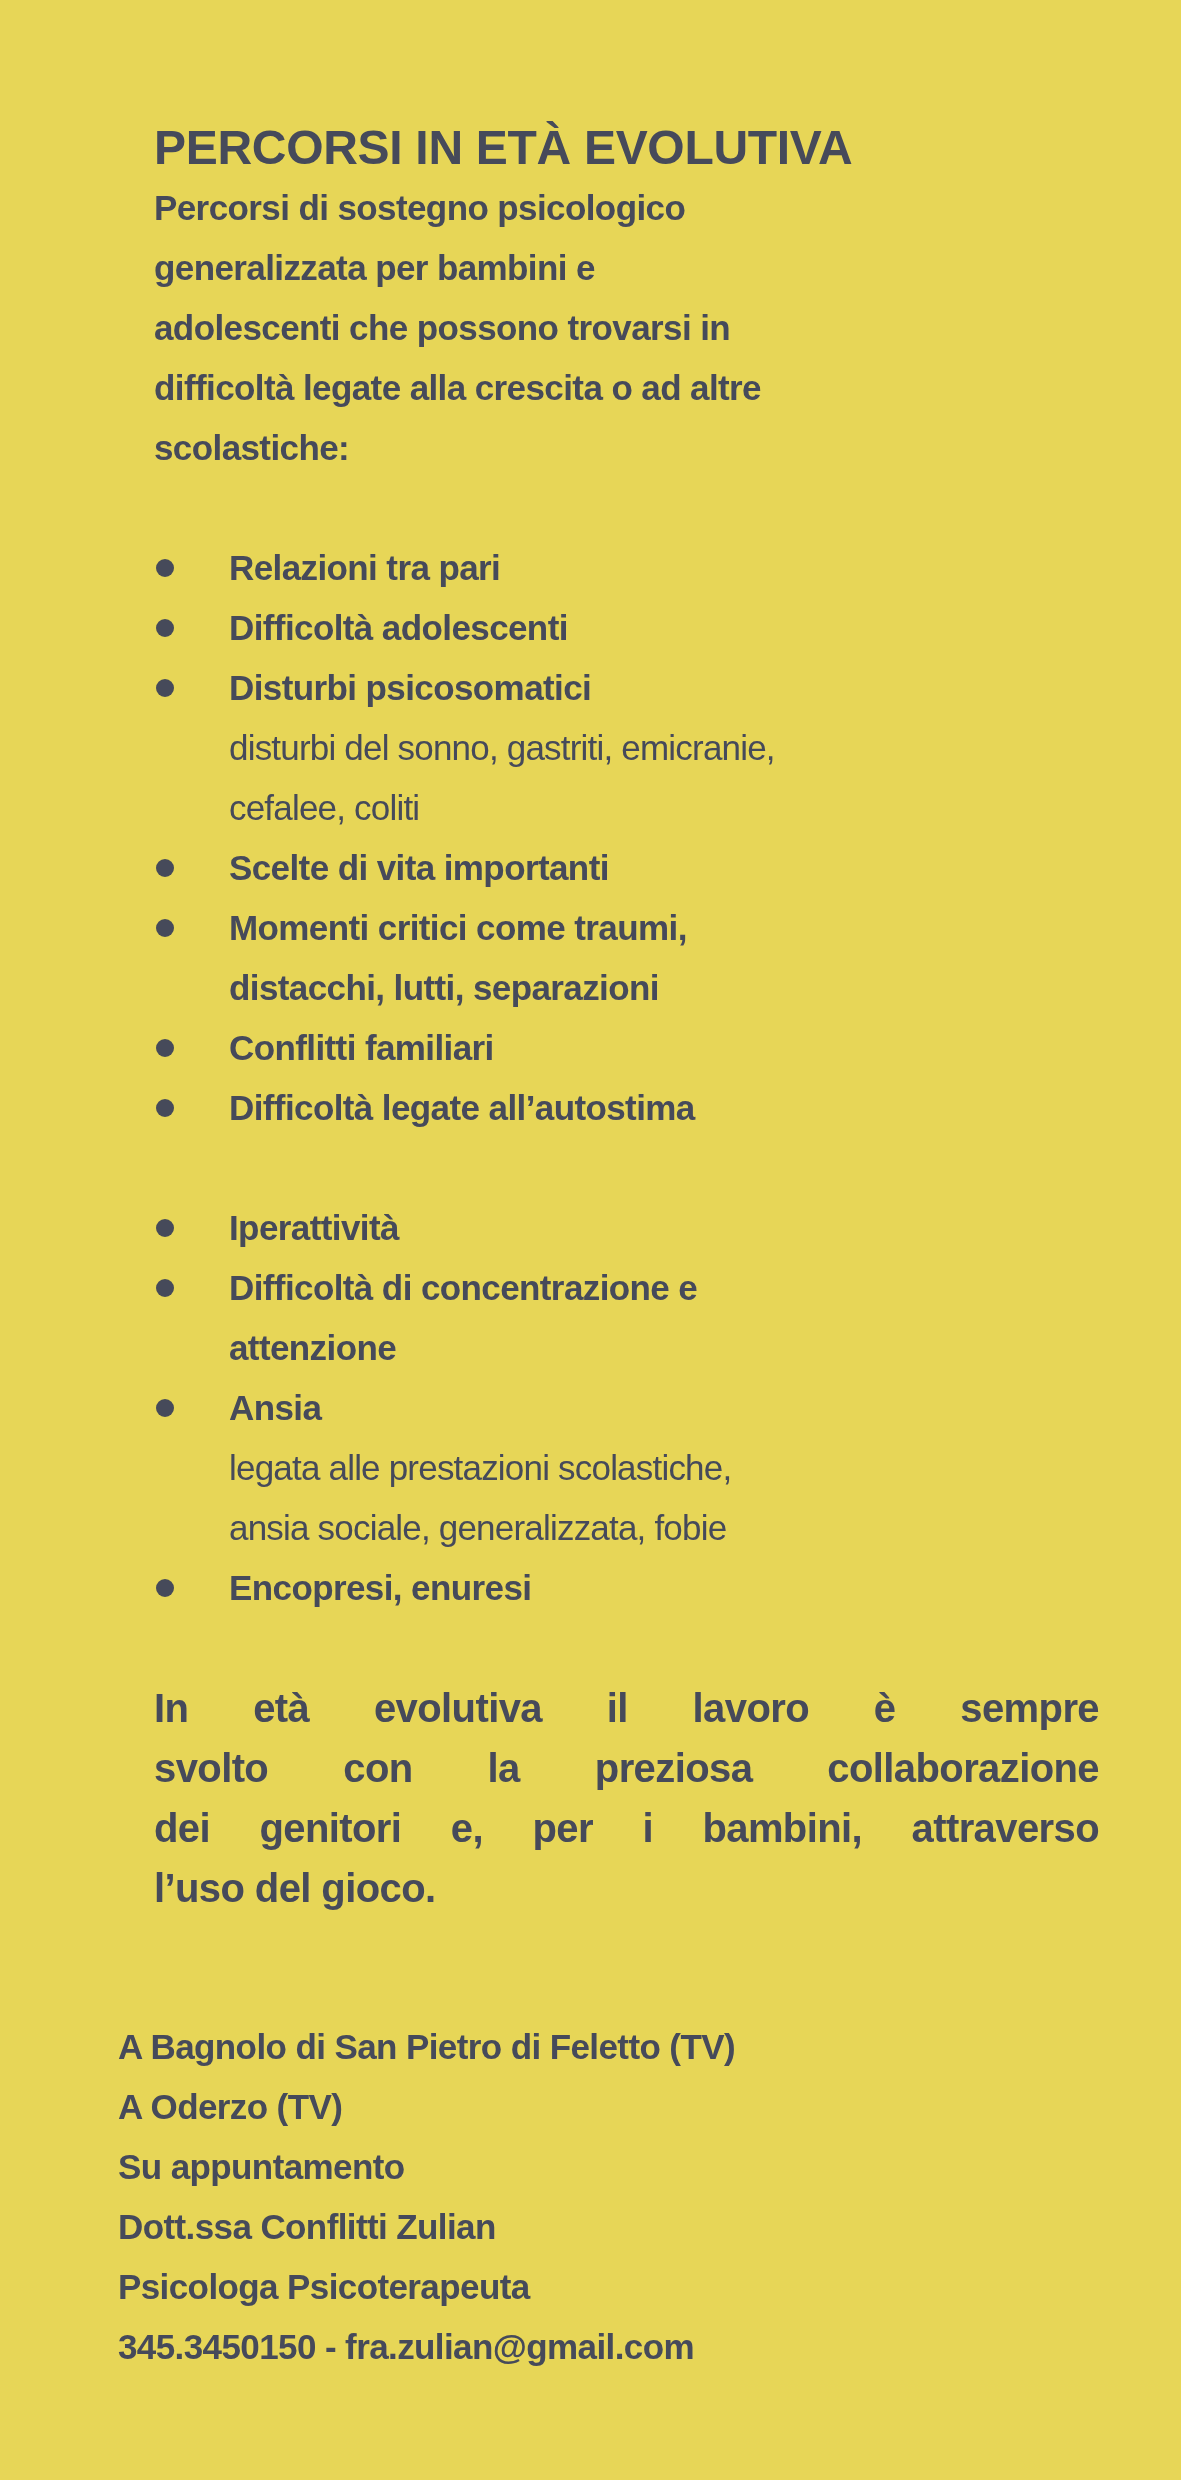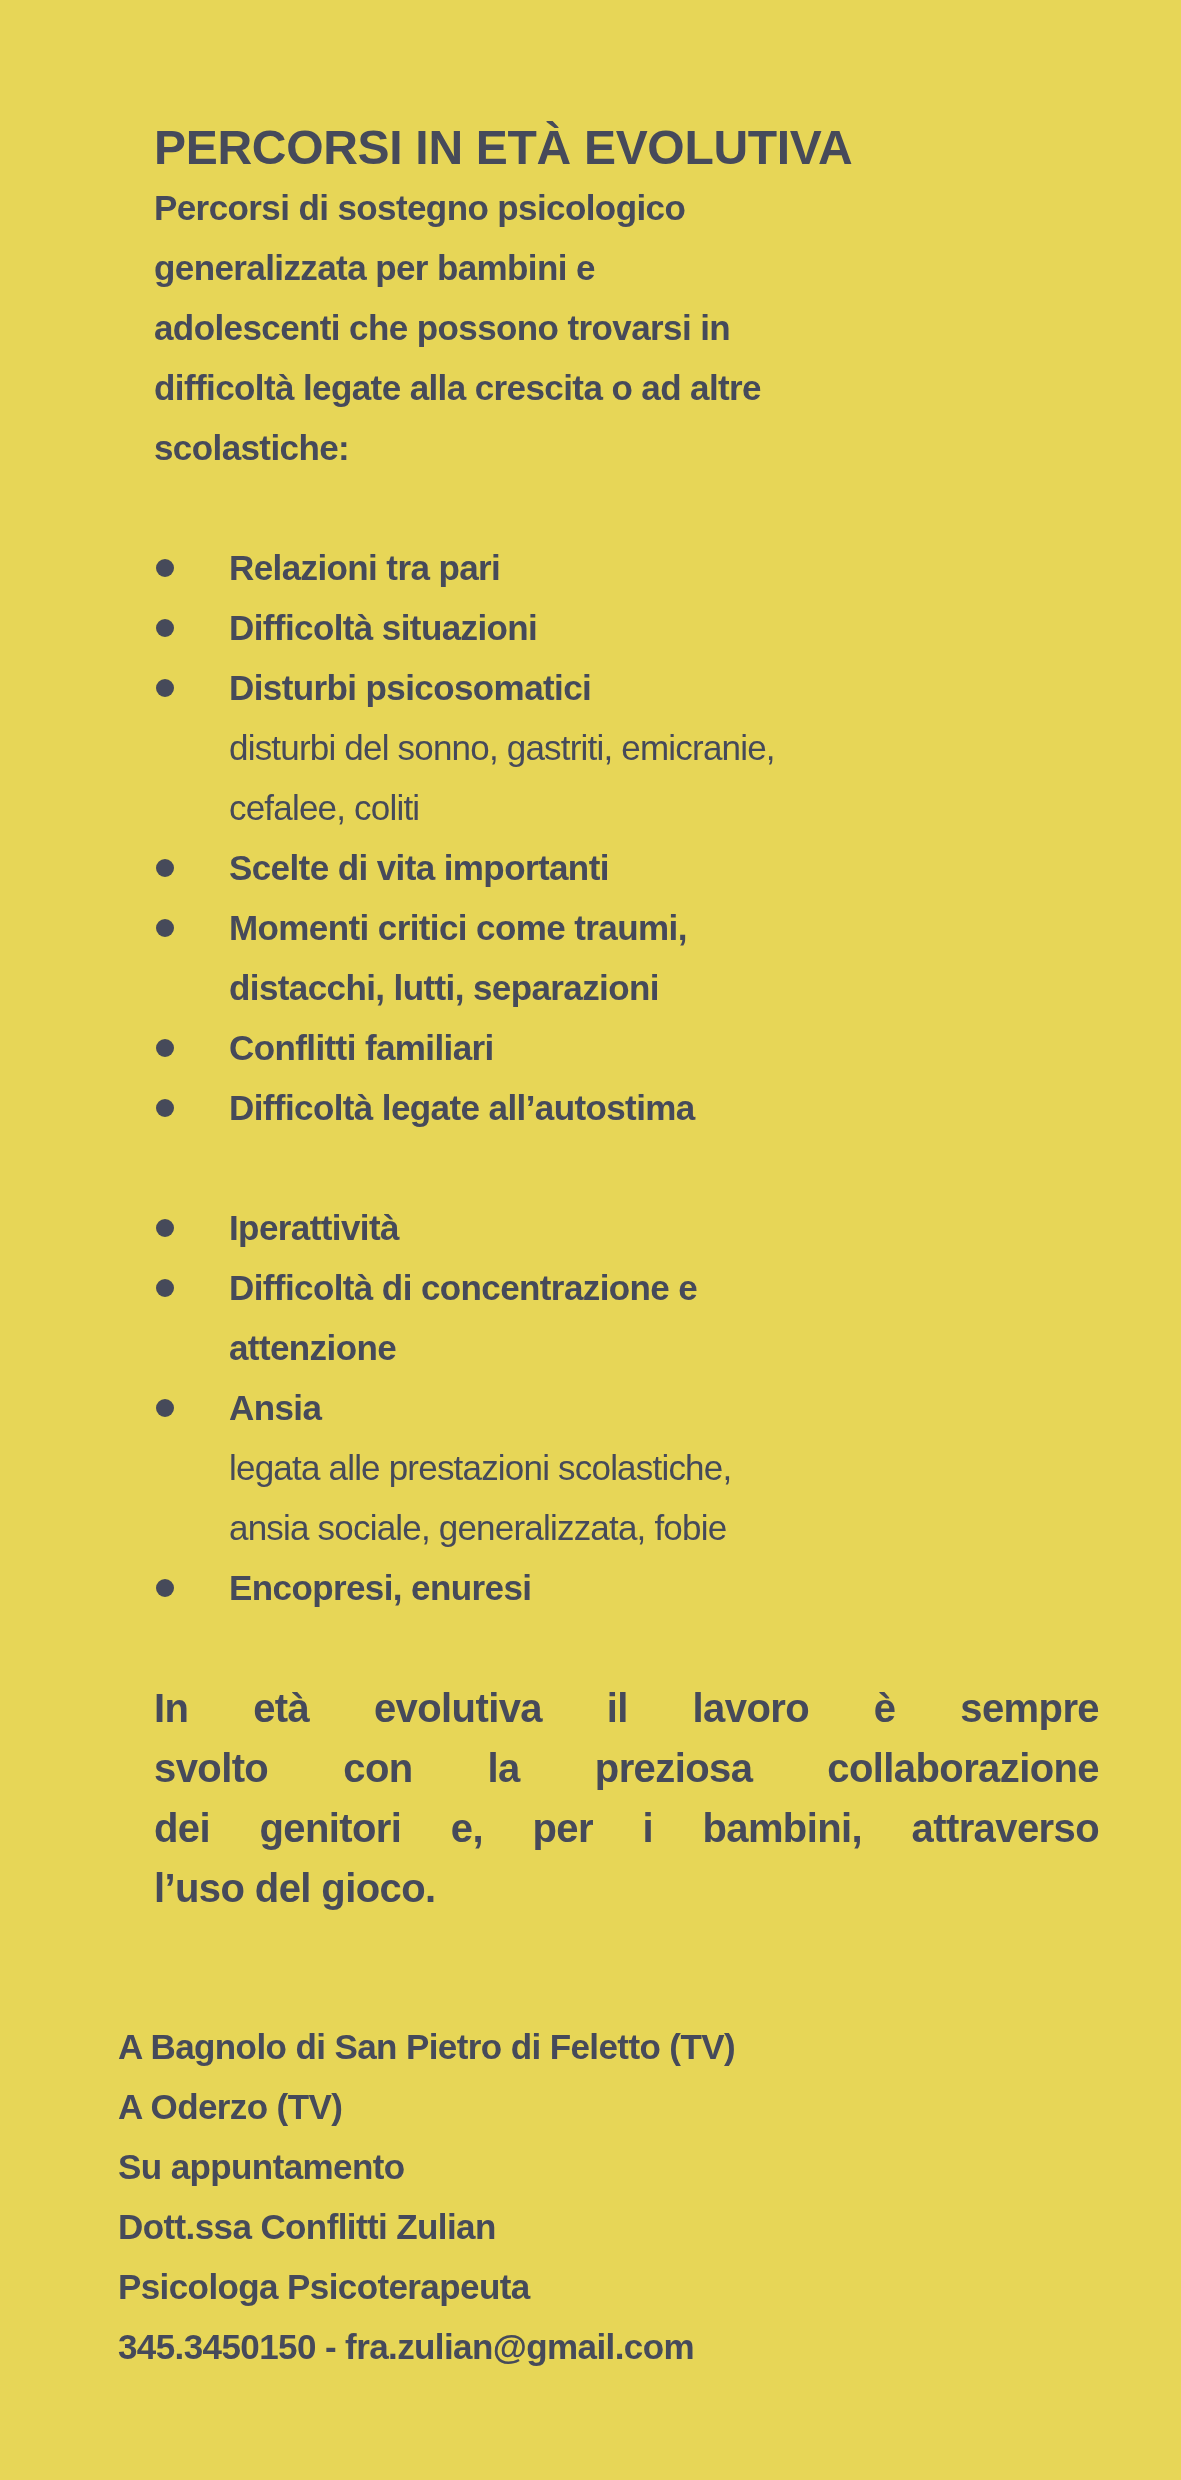--- a/index.html
+++ b/index.html
@@ -42,21 +42,21 @@
 
   <div class="blank"></div>
 
   <ul class="list">
     <li>
       <span class="bullet"></span>
       <div class="line">Relazioni tra pari</div>
     </li>
     <li>
       <span class="bullet"></span>
-      <div class="line">Difficoltà situazioni</div>
+      <div class="line">Difficoltà adolescenti</div>
     </li>
     <li>
       <span class="bullet"></span>
       <div class="line">Disturbi psicosomatici</div>
       <div class="line sub">disturbi del sonno, gastriti, emicranie,</div>
       <div class="line sub">cefalee, coliti</div>
     </li>
     <li>
       <span class="bullet"></span>
       <div class="line">Scelte di vita importanti</div>

